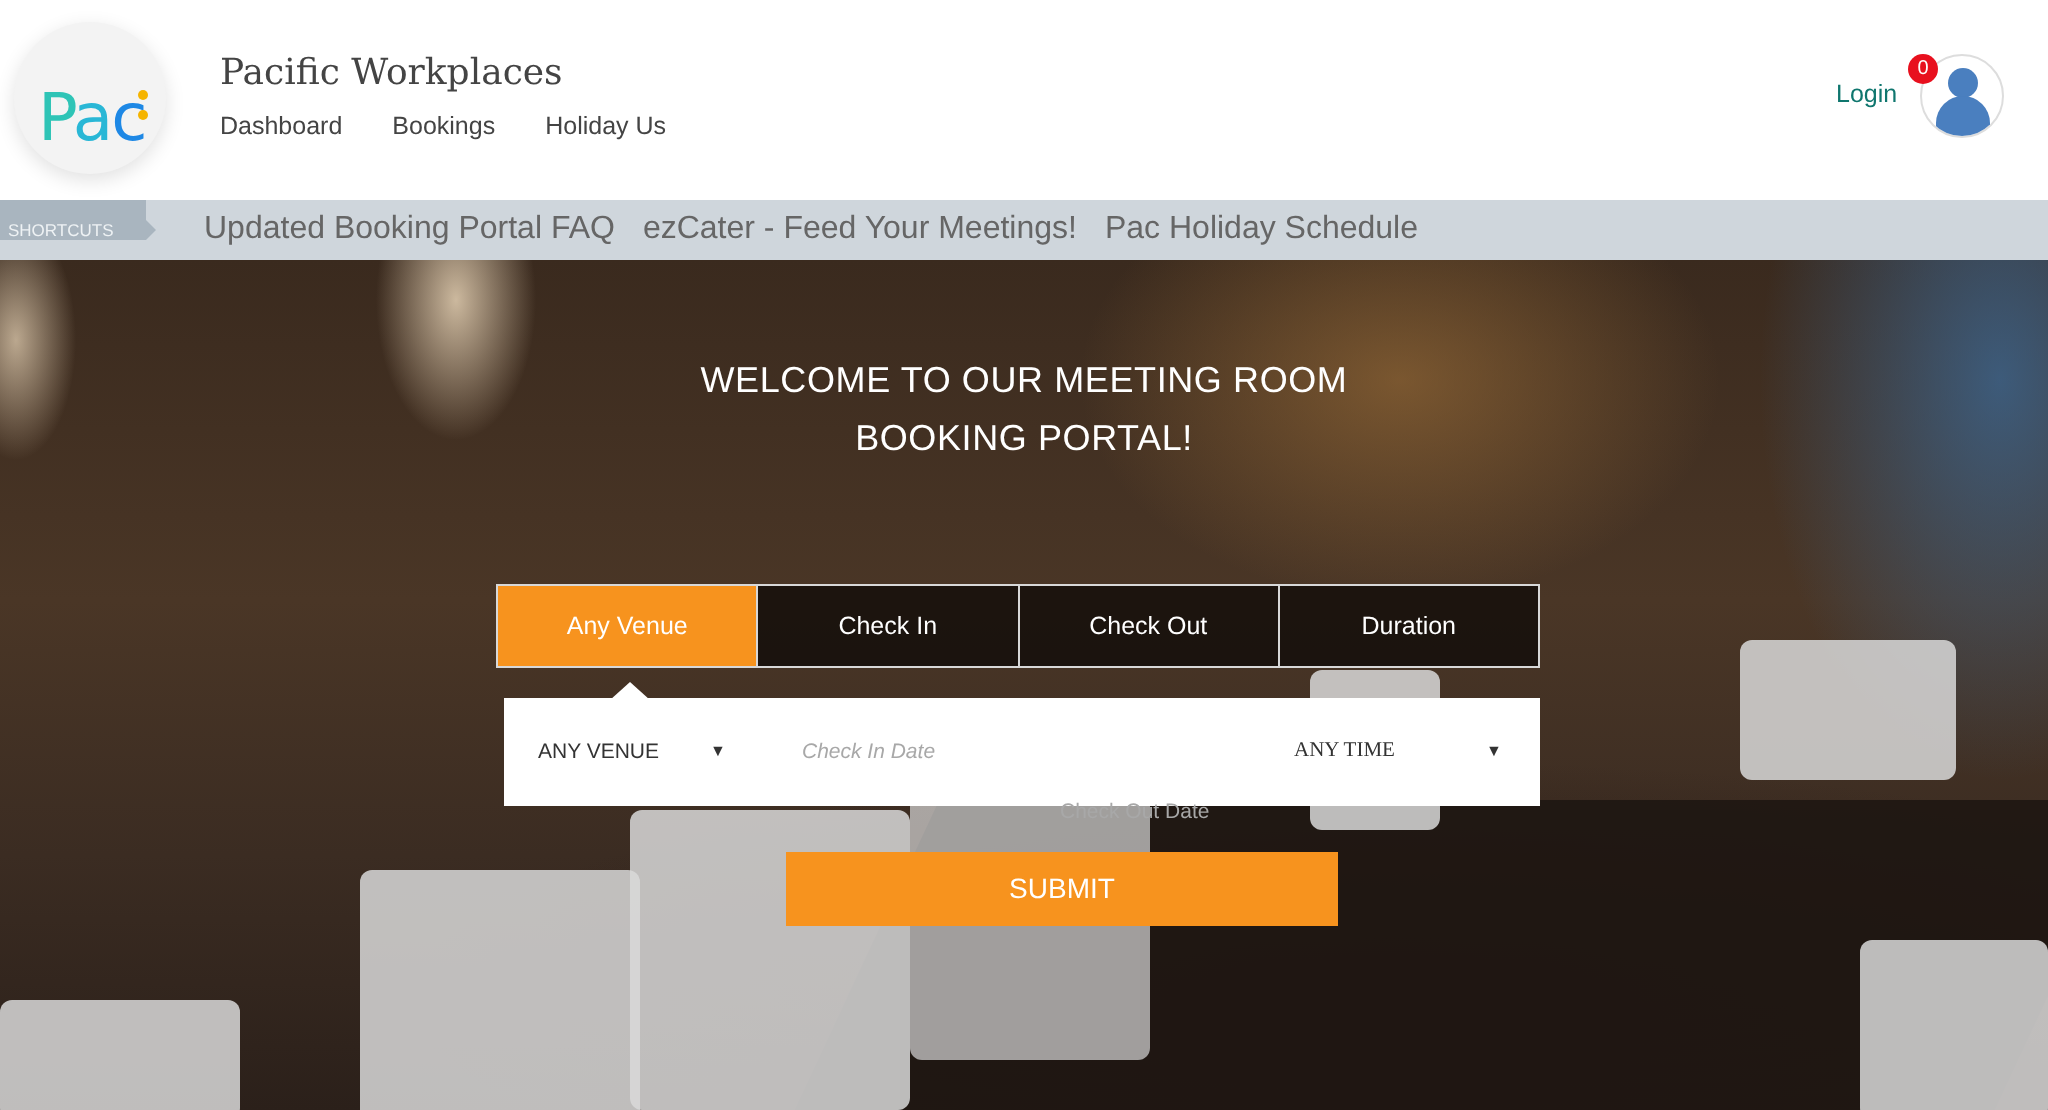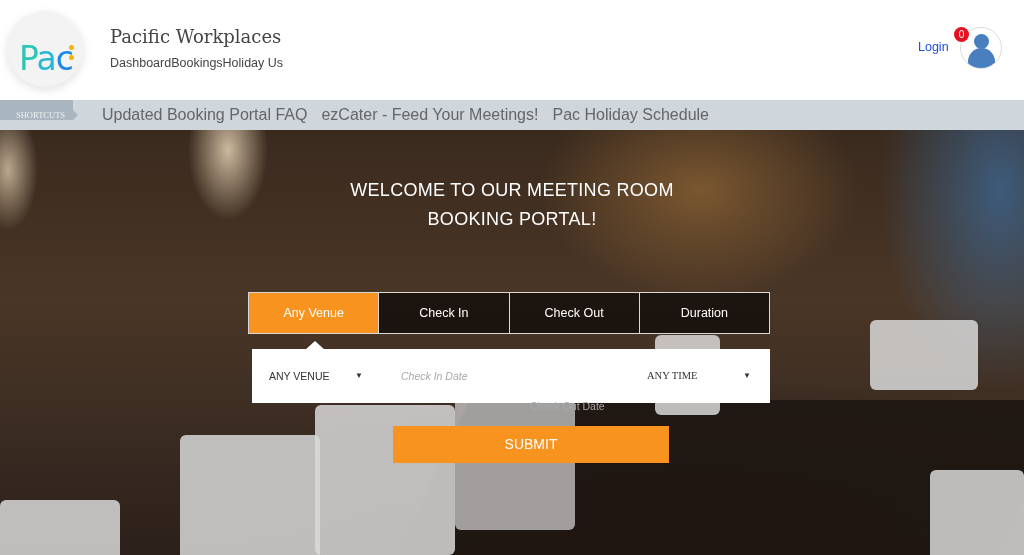--- a/index.html
+++ b/index.html
@@ -5,29 +5,29 @@
   html, body { margin:0; padding:0; }
   body { width:1024px; height:555px; overflow:hidden; position:relative; font-family:"Liberation Sans", sans-serif; background:#2a1d14; }
   .header { position:absolute; left:0; top:0; width:1024px; height:100px; background:#ffffff; }
   .logo-circle { position:absolute; left:7px; top:11px; width:76px; height:76px; border-radius:50%; background:#f3f3f3; box-shadow:0 3px 10px rgba(0,0,0,0.12); }
   .logo-text { position:absolute; left:12px; top:28px; font-family:"DejaVu Sans", sans-serif; font-size:33px; letter-spacing:-1px; line-height:40px; }
   .logo-text .p { color:#2ec4b6; }
   .logo-text .a { color:#29b7d6; }
   .logo-text .c { color:#1e88e5; }
   .logo-dot { position:absolute; width:5px; height:5px; border-radius:50%; background:#f5b400; }
   .brand-title { position:absolute; left:110px; top:26px; font-family:"DejaVu Serif", serif; font-size:18px; color:#444; }
-  .nav { position:absolute; left:110px; top:56px; display:flex; gap:0; font-size:12.5px; color:#444; }
+  .nav { position:absolute; left:110px; top:56px; display:flex; gap:25px; font-size:12.5px; color:#444; }
   .nav span { cursor:pointer; }
-  .login { position:absolute; left:918px; top:40px; font-size:12.5px; color:#1d4ed8; cursor:pointer; }
+  .login { position:absolute; left:918px; top:40px; font-size:12.5px; color:#0f766e; cursor:pointer; }
   .avatar { position:absolute; left:960px; top:27px; width:40px; height:40px; border-radius:50%; background:#fff; border:1px solid #ddd; overflow:hidden; }
   .avatar .head { position:absolute; left:13px; top:6px; width:15px; height:15px; border-radius:50%; background:#4a7fbf; }
   .avatar .body { position:absolute; left:7px; top:20px; width:27px; height:22px; border-radius:14px 14px 4px 4px; background:#4a7fbf; }
   .badge { position:absolute; left:954px; top:27px; width:15px; height:15px; border-radius:50%; background:#e8101e; color:#fff; font-size:10px; text-align:center; line-height:15px; }
   .shortcuts { position:absolute; left:0; top:100px; width:1024px; height:30px; background:#cfd6dc; }
-  .sc-label { position:absolute; left:0; top:0; width:73px; height:20px; background:#a9b5bf; color:#eef2f4; font-size:8.5px; line-height:30px; padding-left:16px; box-sizing:border-box;font-family:Liberation Serif, serif; }
+  .sc-label { position:absolute; left:0; top:0; width:73px; height:20px; background:#a9b5bf; color:#eef2f4; font-size:8.5px; line-height:30px; padding-left:4px; box-sizing:border-box; }
   .sc-label:after { content:""; position:absolute; right:-5px; top:10px; border-left:5px solid #a9b5bf; border-top:5px solid transparent; border-bottom:5px solid transparent; }
   .sc-links { position:absolute; left:102px; top:0; line-height:30px; font-size:16px; color:#666; display:flex; gap:14px; }
   .sc-links span { cursor:pointer; }
   .hero { position:absolute; left:0; top:130px; width:1024px; height:425px; overflow:hidden;
     background:
       radial-gradient(ellipse 160px 110px at 700px 60px, rgba(170,120,60,0.55), transparent),
       radial-gradient(ellipse 120px 200px at 1000px 60px, rgba(60,110,160,0.7), transparent),
       radial-gradient(ellipse 40px 70px at 228px 20px, rgba(240,220,190,0.8), transparent),
       radial-gradient(ellipse 30px 60px at 8px 40px, rgba(240,220,190,0.7), transparent),
       radial-gradient(ellipse 500px 120px at 700px 370px, rgba(40,25,20,0.9), transparent),

